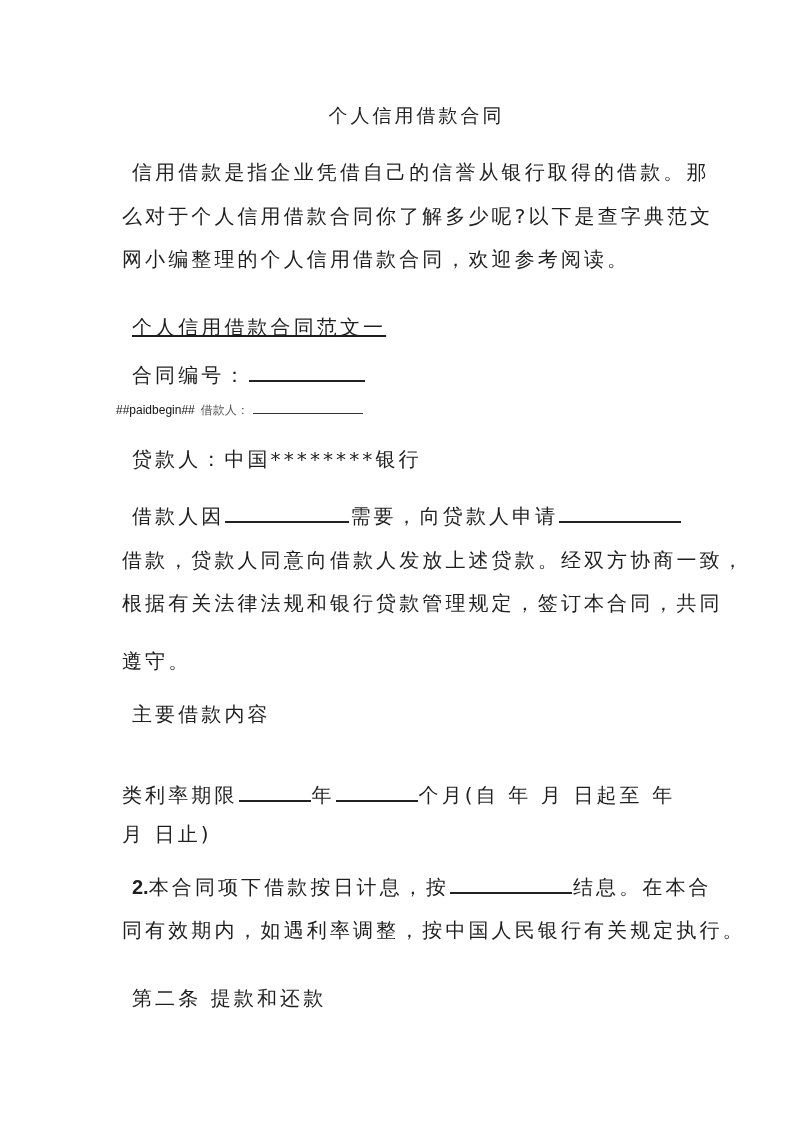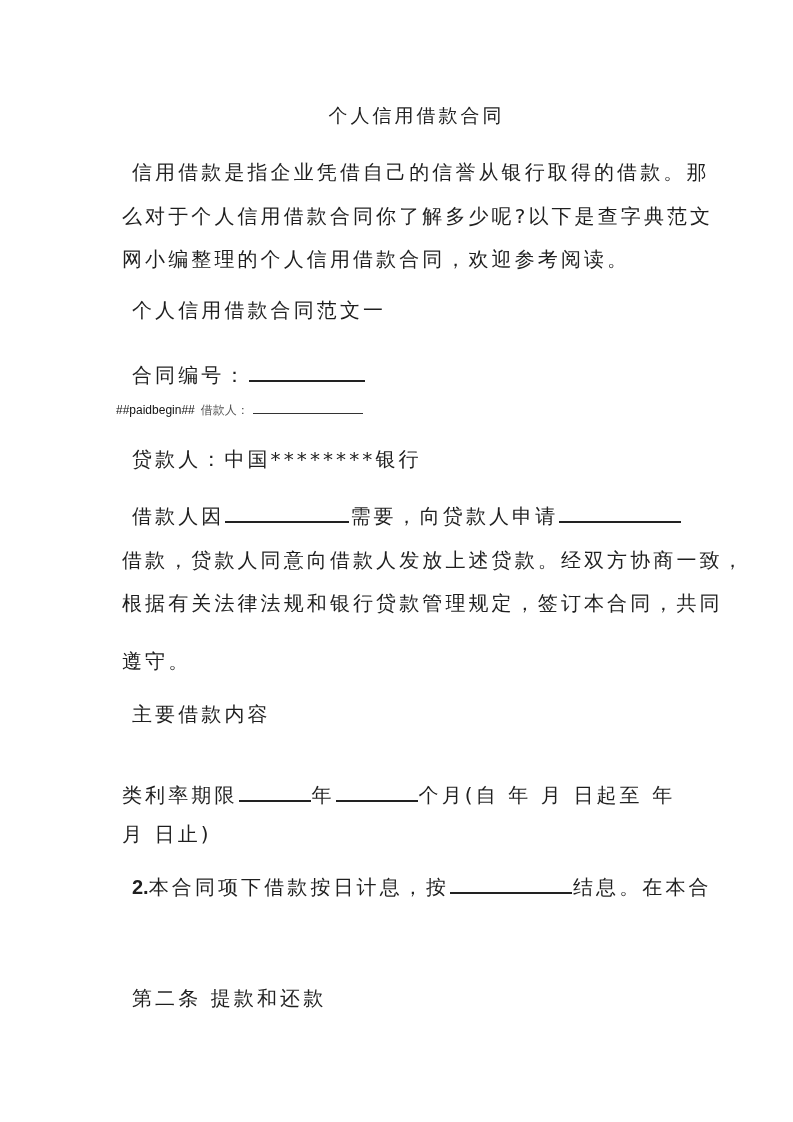--- a/index.html
+++ b/index.html
@@ -73,21 +73,21 @@
 <body>
 
 <div class="page">
 
   <div class="title">个人信用借款合同</div>
 
   <div class="single" style="top:159px;">信用借款是指企业凭借自己的信誉从银行取得的借款。那</div>
   <div class="single" style="top:203px; left:122px;">么对于个人信用借款合同你了解多少呢?以下是查字典范文</div>
   <div class="single" style="top:246px; left:122px;font-family:Liberation Serif, serif;">网小编整理的个人信用借款合同，欢迎参考阅读。</div>
 
-  <div class="single" style="top:297px;">个人信用借款合同范文一</div>
+  <div class="single" style="top:314px;text-decoration:underline;">个人信用借款合同范文一</div>
 
   <div class="single" style="top:362px;">
     <span>合同编号：</span><span class="blank" style="width:116px;"></span>
   </div>
 
   <div class="small-line">
     <span class="marker">##paidbegin##</span><span class="lbl">借款人：</span><span class="blank-sm"></span>
   </div>
 
   <div class="single" style="top:446px;">贷款人：中国********银行</div>
@@ -102,16 +102,17 @@
   <div class="single" style="top:682px;margin-top:19px;">主要借款内容</div>
 
   <div class="single" style="top:782px; left:122px;">
     <span>类利率期限</span><span class="blank" style="width:72px;"></span><span>年</span><span class="blank" style="width:82px;"></span><span>个月(自  年  月  日起至  年</span>
   </div>
   <div class="single" style="top:821px; left:122px;">月  日止)</div>
 
   <div class="single" style="top:874px;">
     <span class="bold-num">2.</span><span>本合同项下借款按日计息，按</span><span class="blank" style="width:122px;"></span><span>结息。在本合</span>
   </div>
+  <div class="single" style="top:917px; left:122px;">同有效期内，如遇利率调整，按中国人民银行有关规定执行。</div>
 
   <div class="single" style="top:969px;margin-top:16px;">第二条  提款和还款</div>
 
 </div>
 
 </body></html>

